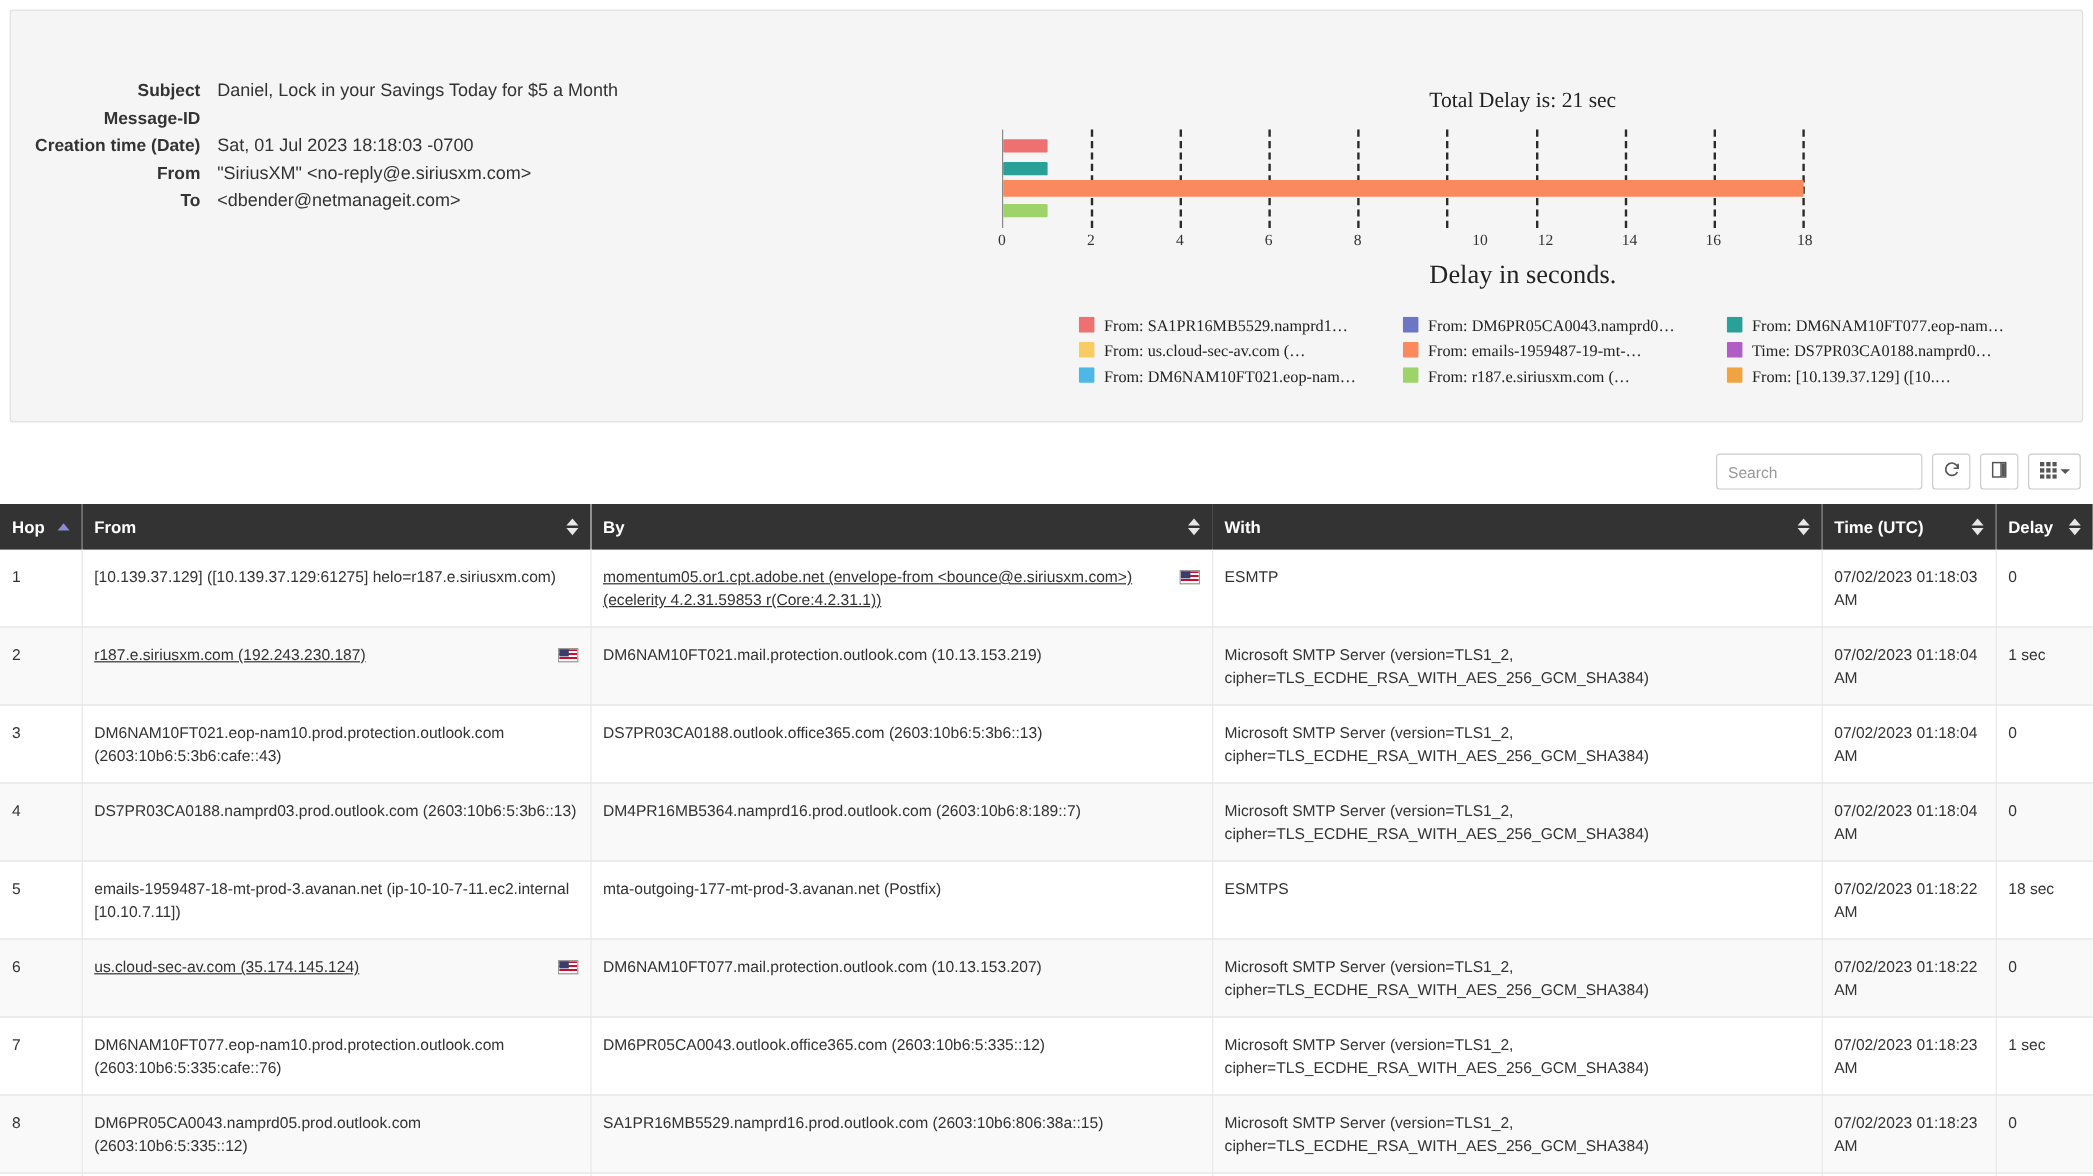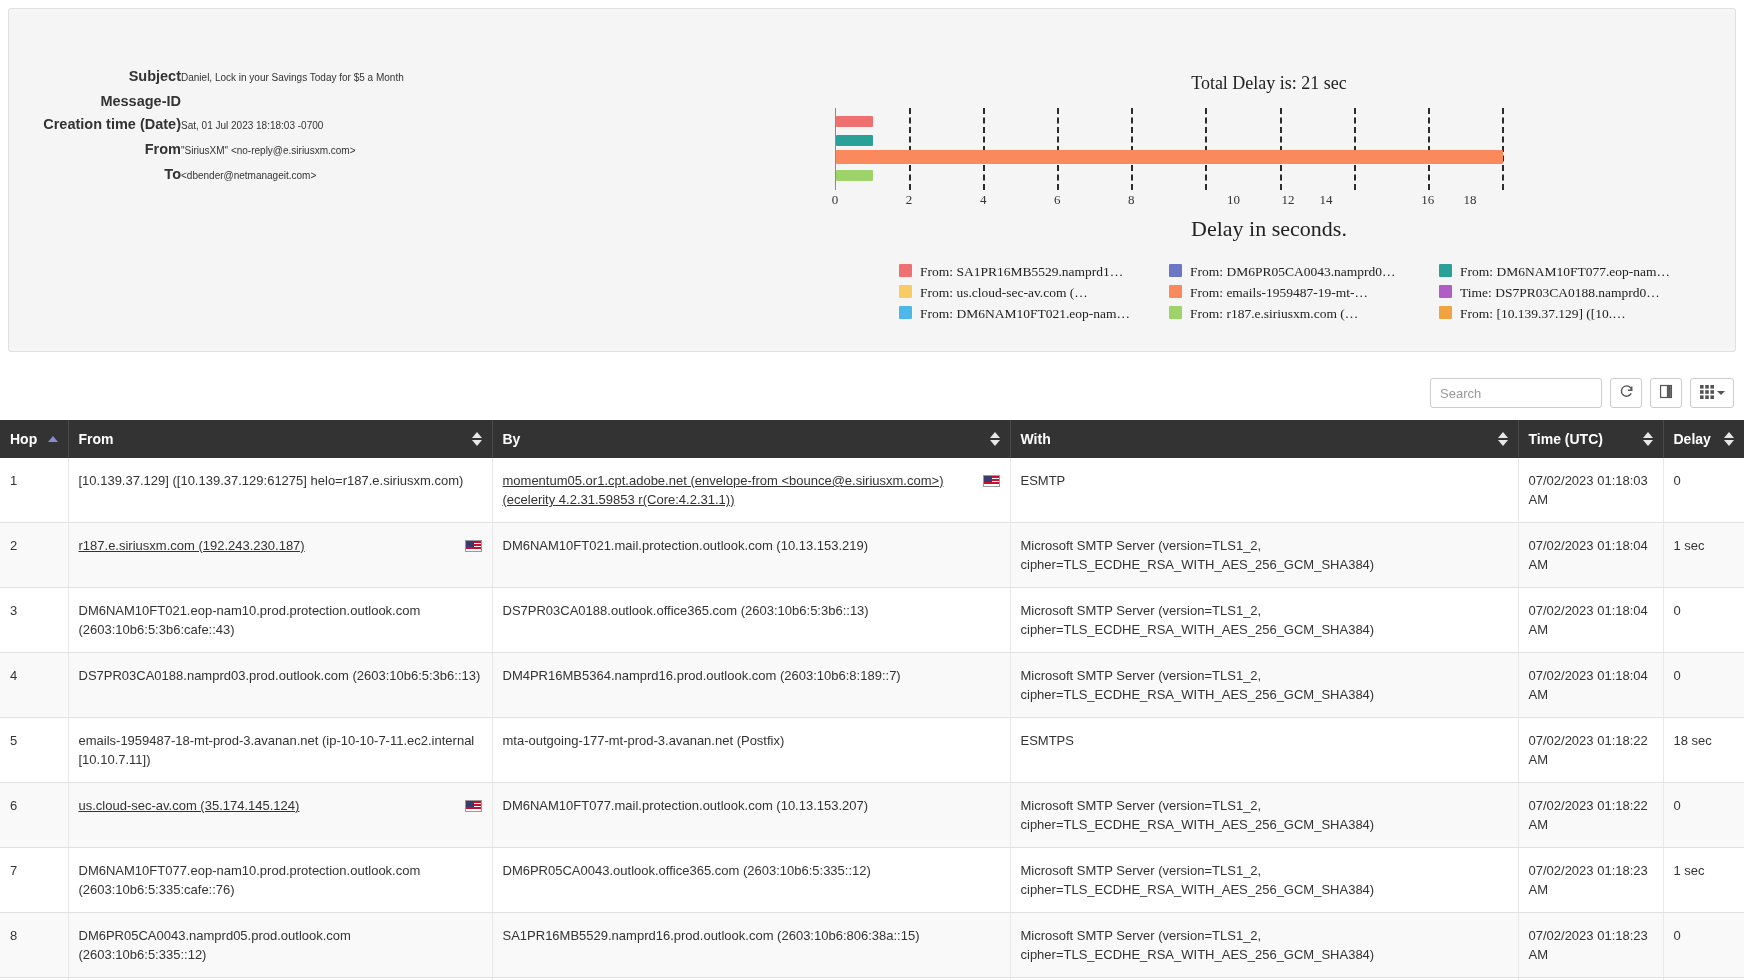--- a/index.html
+++ b/index.html
@@ -34,27 +34,28 @@
     align-items: baseline;
     margin-bottom: 5px;
     font-size: 14.5px;
     line-height: 18px;
   }
   .hdr-label {
     width: 172px;
     text-align: right;
     font-weight: bold;
     color: #333;
+    padding-right: 14px;
     flex: 0 0 172px;
     white-space: nowrap;
   }
   .hdr-value {
     color: #333;
     white-space: nowrap;
-    font-size: 10px;
+    font-size: 15px;
     text-align: center;
   }
 
   
   .chart-wrap {
     position: absolute;
     left: 760px; top: 50px;
     width: 960px;
     height: 250px;
   }
@@ -335,23 +336,23 @@
         </div>
     </div>
     <div class="xaxis">
         <span class="xtick" style="left: 0px;">0</span>
         <span class="xtick" style="left: 74.086px;">2</span>
         <span class="xtick" style="left: 148.172px;">4</span>
         <span class="xtick" style="left: 222.258px;">6</span>
         <span class="xtick" style="left: 296.344px;">8</span>
         <span class="xtick" style="left: 370.43px; margin-left: 28px;">10</span>
         <span class="xtick" style="left: 453px;">12</span>
-        <span class="xtick" style="left: 491px;">14</span>
+        <span class="xtick" style="left: 523px;">14</span>
         <span class="xtick" style="left: 592.688px;">16</span>
-        <span class="xtick" style="left: 635px; text-align: right;">18</span>
+        <span class="xtick" style="left: 669px; text-align: right;">18</span>
       </div>
     <div class="xlabel">Delay in seconds.</div>
   </div>
 
   <div class="legend">
       <div class="leg-item">
         <span class="swatch" style="background: rgb(239, 112, 112);"></span>
         <span>From: SA1PR16MB5529.namprd1…</span>
       </div>
       <div class="leg-item">

